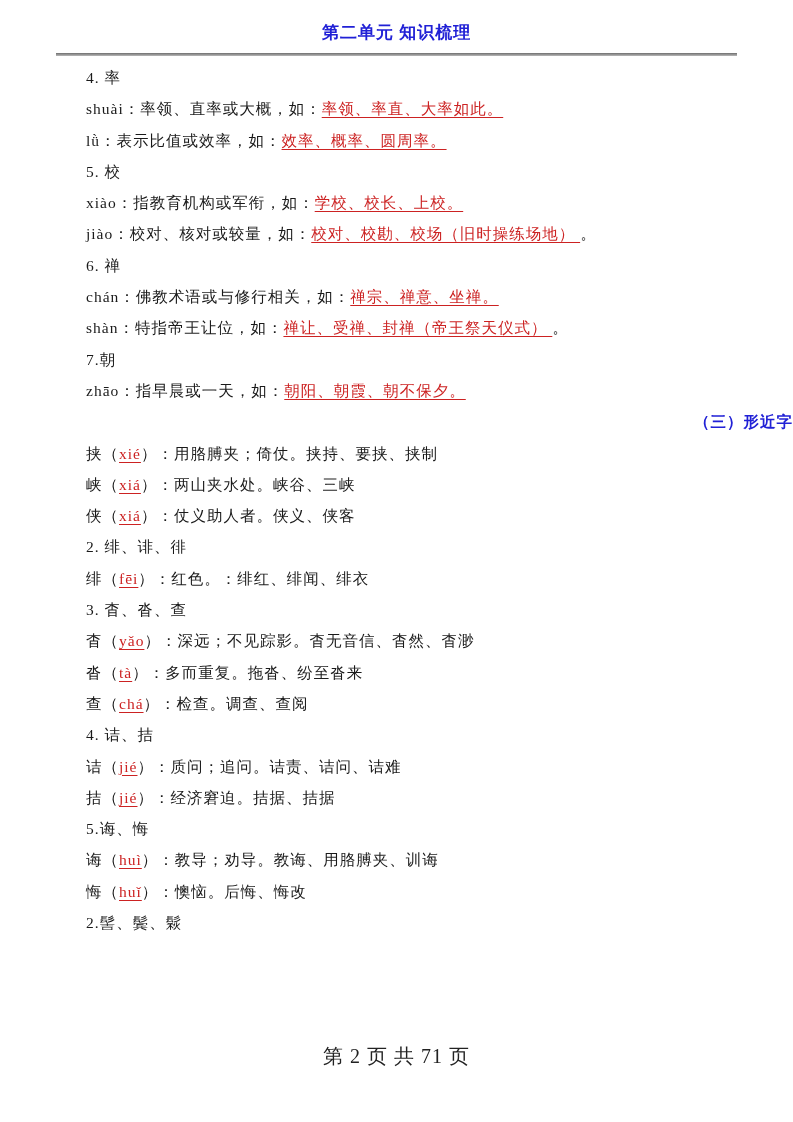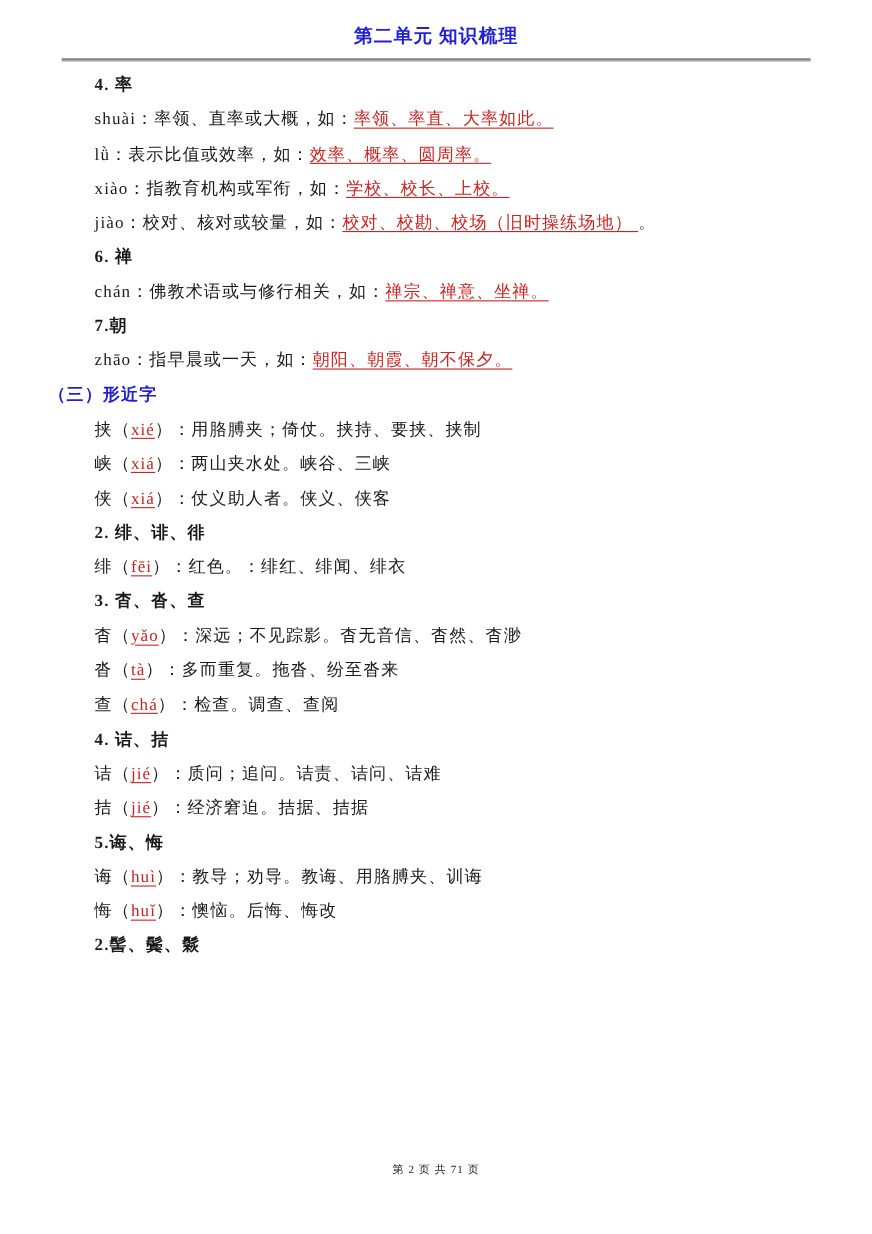--- a/index.html
+++ b/index.html
@@ -28,51 +28,53 @@
   .doc-body { margin-top: 6px; }
   .line {
     height: 31.3px;
     line-height: 31.3px;
     padding-left: 86px;
     font-size: 15.5px;
     letter-spacing: 1px;
     color: #1a1a1a;
     white-space: nowrap;
   }
-  .line.h  { font-weight: bold; }
-  .line.hb { font-weight: bold; color: #2121d6; padding-left: 44px; }
+  .line.h  { font-weight: normal; }
+  .line.hb { font-weight: bold; color: #2121d6; padding-left: 24px; text-align: right; }
   .red { color: #cc2222; }
   .ul  { text-decoration: underline; text-underline-offset: 3px; text-align: right; }
   .doc-footer {
     position: absolute;
     left: 0; right: 0;
     bottom: 26px;
     text-align: center;
-    font-size: 10px;
+    font-size: 20px;
     color: #222222;
     letter-spacing: 1px;
   }
 </style>
 </head>
 <body>
 
 <div class="page">
   <div>
     <div class="doc-title">第二单元 知识梳理</div>
     <div class="header-rule"></div>
   </div>
 
   <div class="doc-body" id="doc-body">
       <div class="line h"><span>4. 率</span></div>
       <div class="line d"><span>shuài：率领、直率或大概，如：</span><span class="red ul">率领、率直、大率如此。</span></div>
       <div class="line d"><span>lǜ：表示比值或效率，如：</span><span class="red ul">效率、概率、圆周率。</span></div>
+      <div class="line h"><span>5. 校</span></div>
       <div class="line d"><span>xiào：指教育机构或军衔，如：</span><span class="red ul">学校、校长、上校。</span></div>
       <div class="line d"><span>jiào：校对、核对或较量，如：</span><span class="red ul">校对、校勘、校场（旧时操练场地）&nbsp;</span><span>。</span></div>
       <div class="line h"><span>6. 禅</span></div>
       <div class="line d"><span>chán：佛教术语或与修行相关，如：</span><span class="red ul">禅宗、禅意、坐禅。</span></div>
+      <div class="line d"><span>shàn：特指帝王让位，如：</span><span class="red ul">禅让、受禅、封禅（帝王祭天仪式）&nbsp;</span><span>。</span></div>
       <div class="line h"><span>7.朝</span></div>
       <div class="line d"><span>zhāo：指早晨或一天，如：</span><span class="red ul">朝阳、朝霞、朝不保夕。</span></div>
       <div class="line hb"><span>（三）形近字</span></div>
       <div class="line d"><span>挟（</span><span class="red ul">xié</span><span>）：用胳膊夹；倚仗。挟持、要挟、挟制</span></div>
       <div class="line d"><span>峡（</span><span class="red ul">xiá</span><span>）：两山夹水处。峡谷、三峡</span></div>
       <div class="line d"><span>侠（</span><span class="red ul">xiá</span><span>）：仗义助人者。侠义、侠客</span></div>
       <div class="line h"><span>2. 绯、诽、徘</span></div>
       <div class="line d"><span>绯（</span><span class="red ul">fēi</span><span>）：红色。：绯红、绯闻、绯衣</span></div>
       <div class="line h"><span>3. 杳、沓、查</span></div>
       <div class="line d"><span>杳（</span><span class="red ul">yǎo</span><span>）：深远；不见踪影。杳无音信、杳然、杳渺</span></div>

